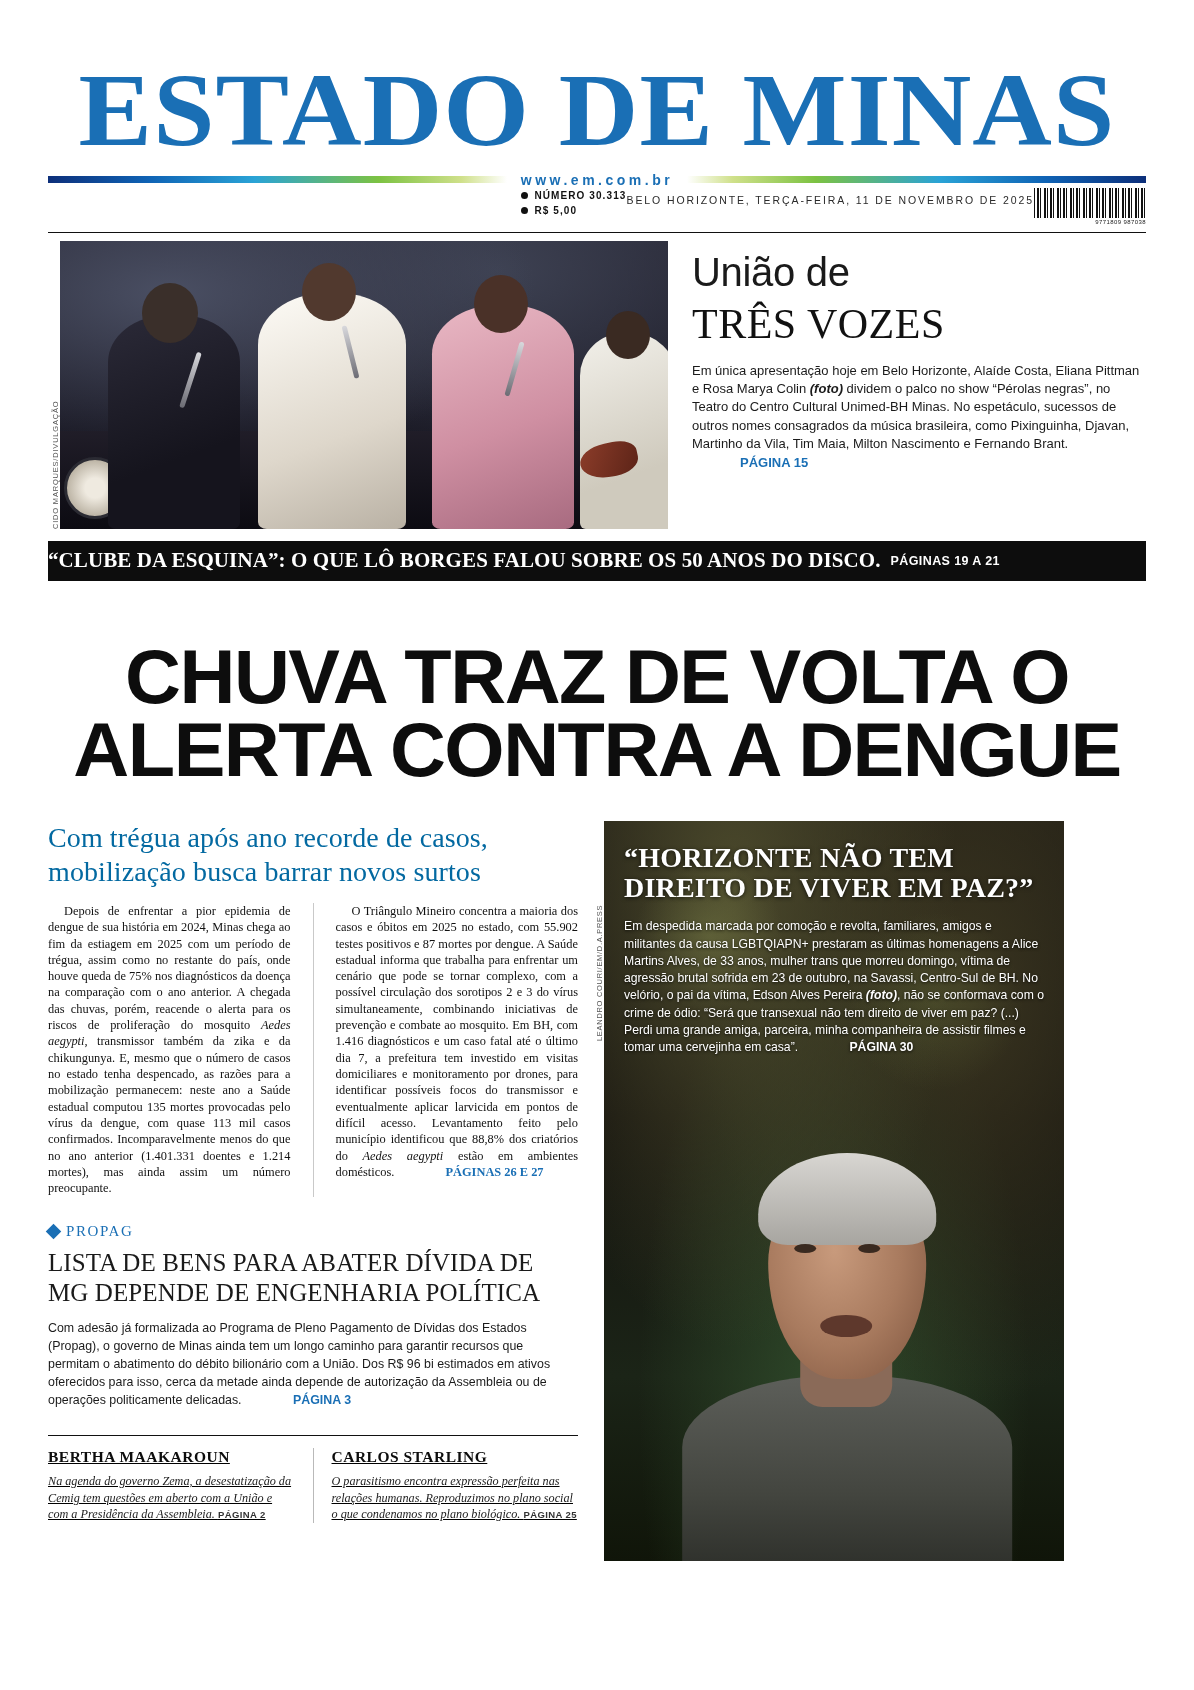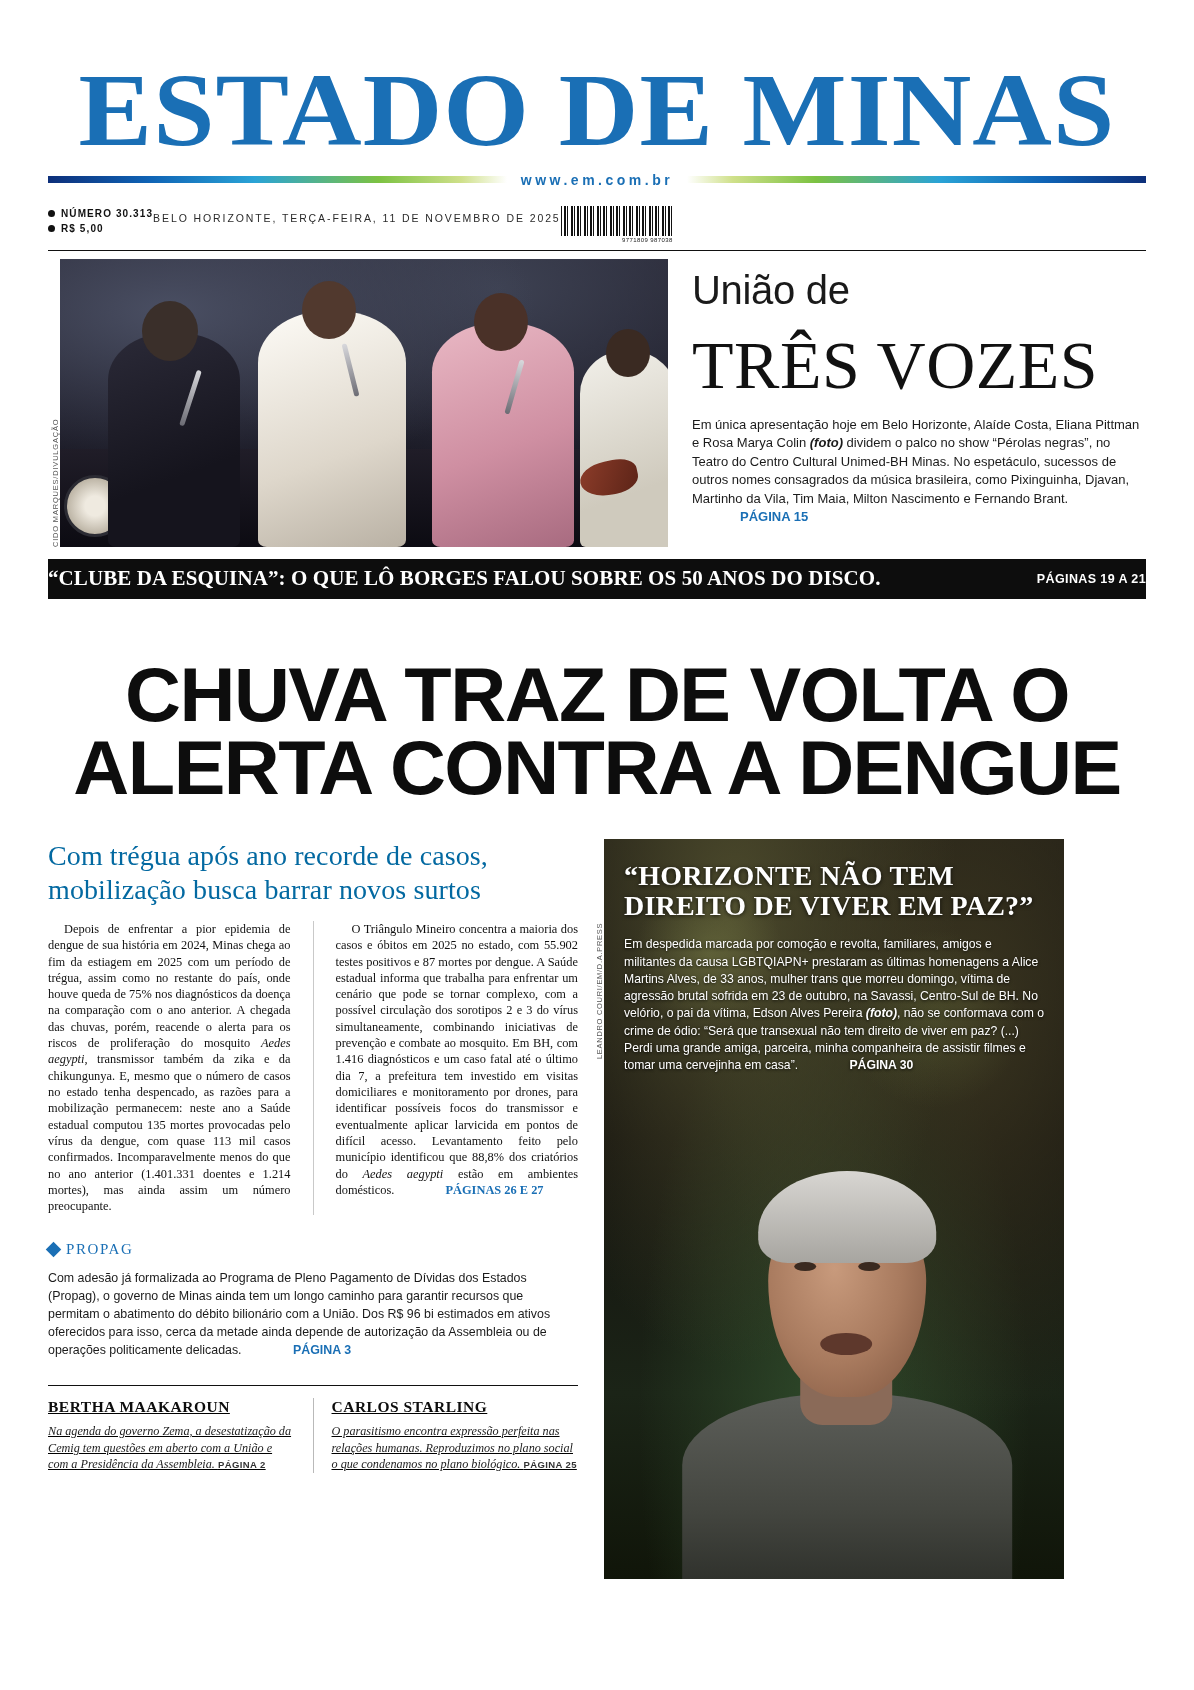--- a/index.html
+++ b/index.html
@@ -56,22 +56,21 @@
     letter-spacing: 3.5px;
     color: #1a6fb5;
     white-space: nowrap;
     padding: 0 4px;
   }
 
   
   .infostrip {
     display: flex;
     align-items: flex-start;
-    justify-content: flex-start;
-    margin-top: 18px;
+    justify-content: flex-end;
     height: 40px;
   }
   .issue-block {
     font-size: 10px;
     font-weight: 700;
     letter-spacing: 1.1px;
     color: #111;
     line-height: 1.55;
   }
   .issue-line { display: flex; align-items: center; gap: 6px; }
@@ -178,46 +177,46 @@
   .kicker-light {
     font-family: "Liberation Sans", sans-serif;
     font-size: 40px;
     font-weight: 300;
     color: #1a1a1a;
     line-height: 1.05;
     letter-spacing: -0.3px;
   }
   .kicker-serif {
     font-family: "Liberation Serif", serif;
-    font-size: 68px;
+    font-size: 42px;
     font-weight: 400;
     color: #111;
     line-height: 1.02;
     letter-spacing: 0.5px;
-    margin-top: 20px;
+    margin-top: 10px;
   }
   .top-deck {
     font-size: 13px;
     line-height: 1.42;
     color: #1b1b1b;
     margin-top: 16px;
     text-align: left;
   }
   .pg-ref { color: #1a6fb5; font-weight: 700; padding-left: 48px; }
   .ital-b { font-style: italic; font-weight: 700; }
 
   
   .black-banner {
     margin-top: 10px;
     background: #0d0d0d;
     color: #fff;
     height: 40px;
     display: flex;
     align-items: center;
-    justify-content: space-between;
+    justify-content: flex-start;
     gap: 10px;
   }
   .bb-main {
     font-family: "Liberation Serif", serif;
     font-weight: 700;
     font-size: 21px;
     letter-spacing: 0.1px;
     white-space: nowrap;
   }
   .bb-pages {
@@ -523,20 +522,24 @@
         <div class="col">
           <p><span>O Triângulo Mineiro concentra a maioria dos casos e óbitos em 2025 no estado, com 55.902 testes positivos e 87 mortes por dengue. A Saúde estadual informa que trabalha para enfrentar um cenário que pode se tornar complexo, com a possível circulação dos sorotipos 2 e 3 do vírus simultaneamente, combinando iniciativas de prevenção e combate ao mosquito. Em BH, com 1.416 diagnósticos e um caso fatal até o último dia 7, a prefeitura tem investido em visitas domiciliares e monitoramento por drones, para identificar possíveis focos do transmissor e eventualmente aplicar larvicida em pontos de difícil acesso. Levantamento feito pelo município identificou que 88,8% dos criatórios do </span><em>Aedes aegypti</em><span> estão em ambientes domésticos. </span><span class="pg-ref">PÁGINAS 26 E 27</span></p>
         </div>
       </div>
 
       <div class="propag-block">
         <div class="propag-kicker">
           <span class="diamond"></span>
           <span>PROPAG</span>
         </div>
+        <div class="propag-title">
+          <div>LISTA DE BENS PARA ABATER DÍVIDA DE</div>
+          <div>MG DEPENDE DE ENGENHARIA POLÍTICA</div>
+        </div>
         <div class="propag-deck">
           <span>Com adesão já formalizada ao Programa de Pleno Pagamento de Dívidas dos Estados (Propag), o governo de Minas ainda tem um longo caminho para garantir recursos que permitam o abatimento do débito bilionário com a União. Dos R$ 96 bi estimados em ativos oferecidos para isso, cerca da metade ainda depende de autorização da Assembleia ou de operações politicamente delicadas. </span><span class="pg-ref">PÁGINA 3</span>
         </div>
       </div>
 
       <div class="columnists">
         <div class="cz">
           <div class="cz-name">BERTHA MAAKAROUN</div>
           <div class="cz-text">
             <span>Na agenda do governo Zema, a desestatização da Cemig tem questões em aberto com a União e com a Presidência da Assembleia. </span><span class="cz-pg">PÁGINA 2</span>

